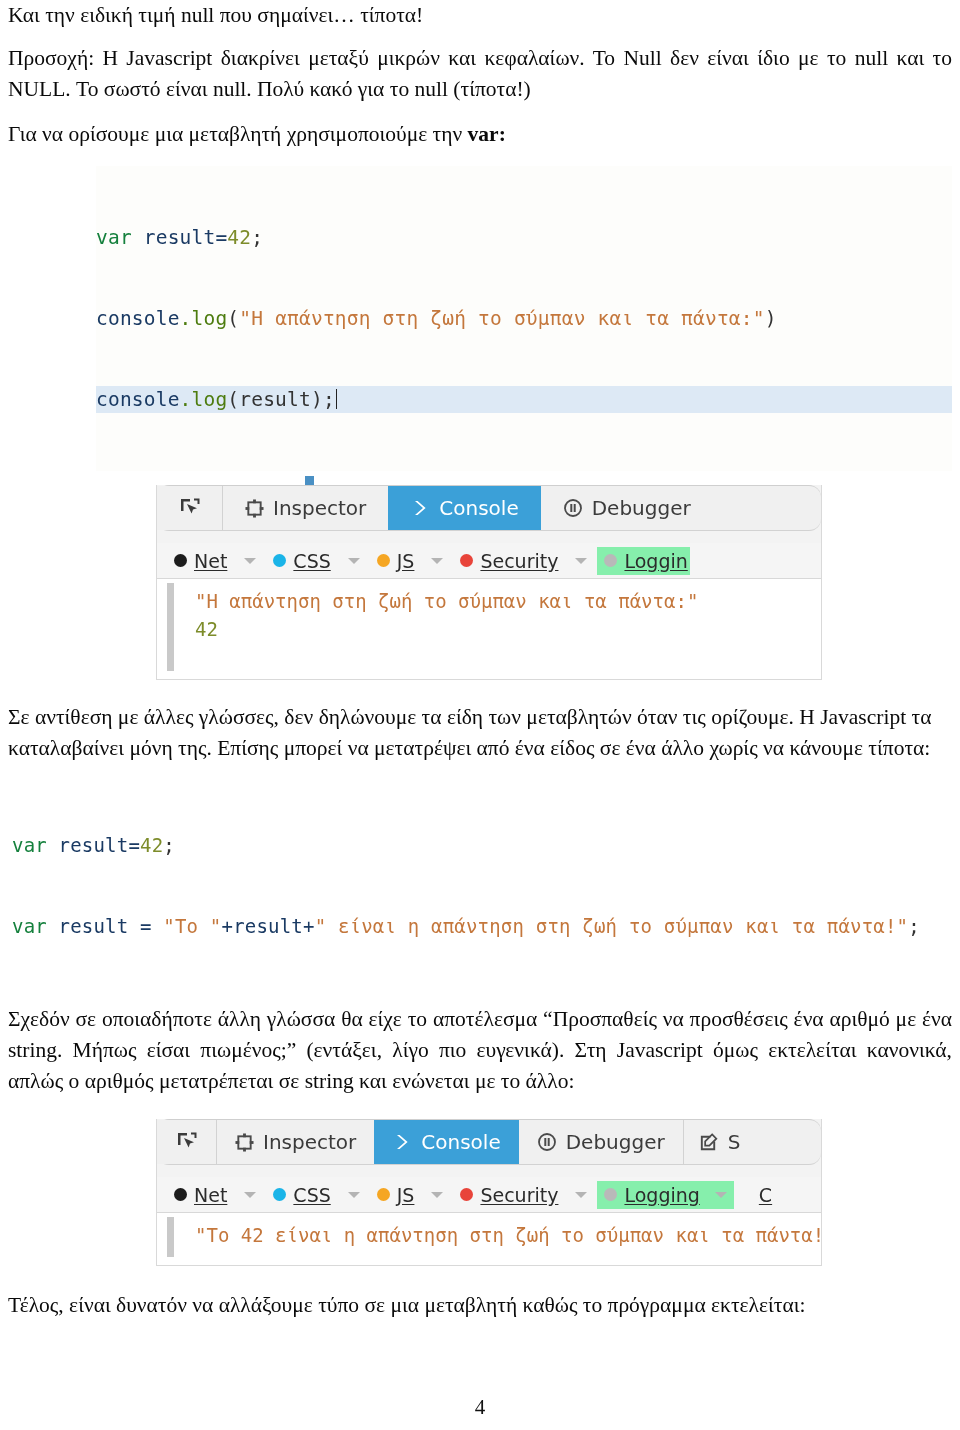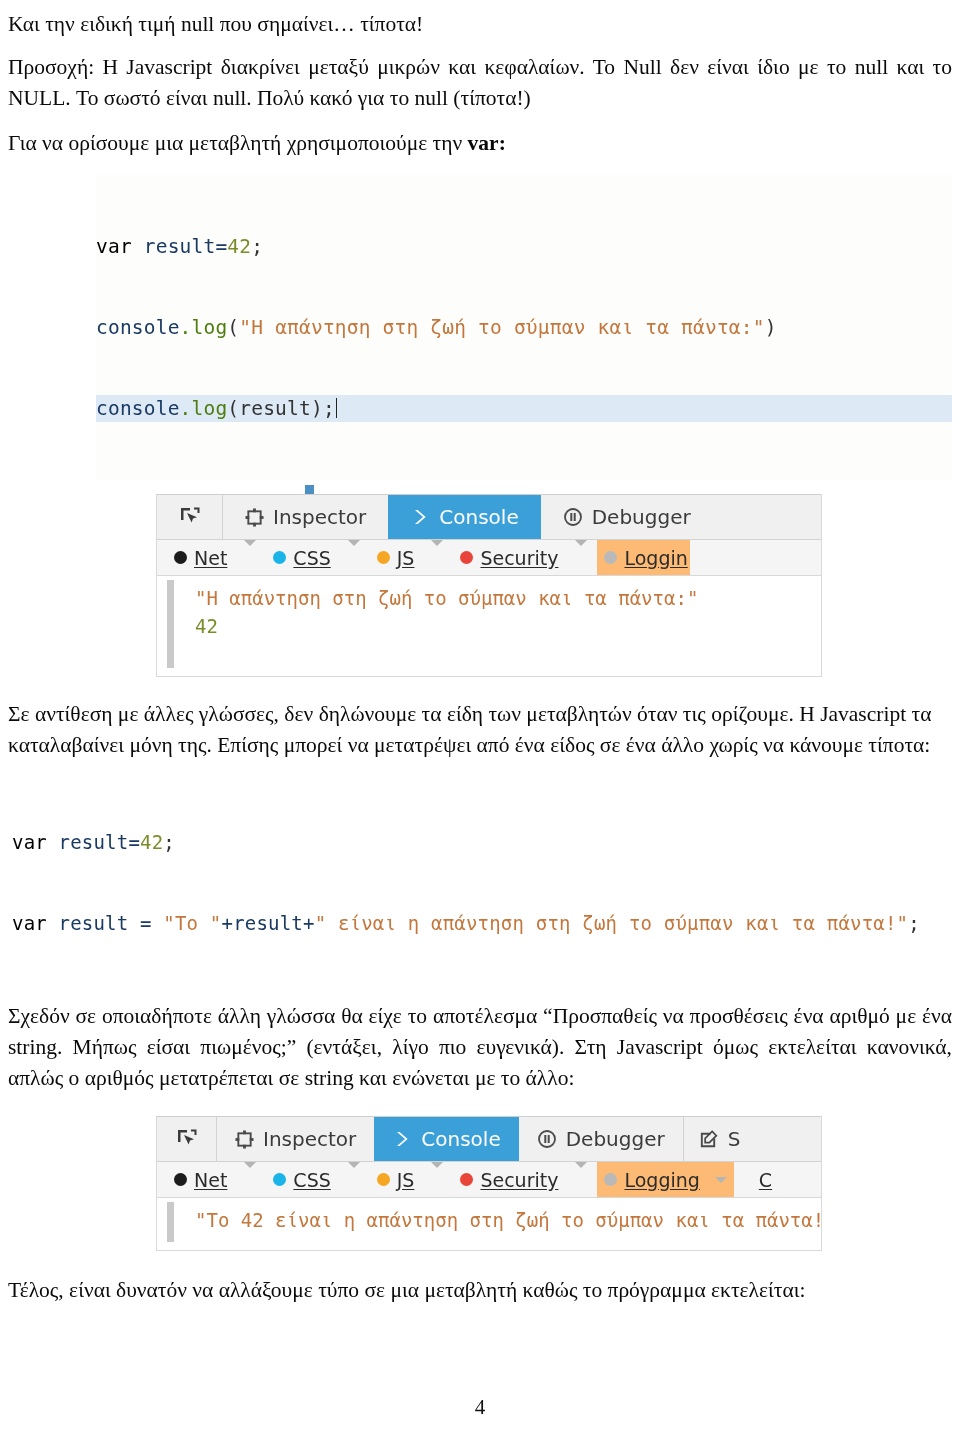--- a/index.html
+++ b/index.html
@@ -12,21 +12,21 @@
     height: 1430px;
     position: relative;
     font-family: "Liberation Serif", "DejaVu Serif", serif;
     color: #000000;
     overflow: hidden;
   }
   .page {
     position: relative;
     width: 960px;
     height: 1430px;
-    padding: 9px 8px;
+    padding: 0 8px;
   }
 
   
   .para {
     font-family: "Liberation Serif", "DejaVu Serif", serif;
     font-size: 21.5px;
     line-height: 31px;
     color: #0a0a0a;
     margin: 0 0 12px 0;
     text-align: left;
@@ -40,21 +40,21 @@
     font-size: 19.5px;
     line-height: 27px;
     white-space: pre;
     letter-spacing: 0.2px;
   }
   .codeblock .line { display: block; }
   .codeblock.boxed {
     background: #fdfdfb;
     padding: 4px 0 4px 0;
   }
-  .kw       { color: #000000; }     
+  .kw       { color: #15803d; }     
   .ident    { color: #1a3a63; text-align: right; }     
   .num      { color: #7d8c2a; }     
   .str      { color: #c4773c; }     
   .fn       { color: #4d7c0f; }     
   .punct    { color: #333333; }
   .hl-line  { background: #dde9f5; }
   .caret {
     display: inline-block;
     width: 1px;
     height: 20px;
@@ -78,20 +78,21 @@
     height: 9px;
     background: #4a90c4;
   }
   .dt-topbar {
     display: flex;
     align-items: stretch;
     height: 46px;
     background: #f0f0f0;
     border-bottom: 1px solid #d2d2d2;
     border-top: 1px solid #cfcfcf;
+    border-radius: 12px;
   }
   .dt-picker {
     width: 66px;
     display: flex;
     align-items: center;
     justify-content: center;
     border-right: 1px solid #d2d2d2;
     background: #f0f0f0;
   }
   .dt-tab {
@@ -106,37 +107,39 @@
     white-space: nowrap;
   }
   .dt-tab.active {
     background: #3ba0d8;
     color: #ffffff;
   }
   .dt-tab.active .dt-tab-label { color: #ffffff; }
 
   .dt-filterbar {
     display: flex;
+    align-items: center;
     height: 36px;
     background: #f5f5f5;
     border-bottom: 1px solid #d8d8d8;
     padding-left: 10px;
     overflow: hidden;
+    margin-top: 12px;
   }
   .filt {
     display: flex;
     align-items: center;
     gap: 7px;
     padding: 3px 7px;
     font-family: "DejaVu Sans", "Liberation Sans", sans-serif;
     font-size: 19px;
     color: #2b2b2b;
     white-space: nowrap;
   }
-  .filt.on { background: #fdba74; }
+  .filt.on { background: #86efac; }
   .filt .lbl { text-decoration: underline; text-underline-offset: 2px; }
   .dot {
     width: 13px; height: 13px; border-radius: 50%;
     display: inline-block; flex: none;
   }
   .dot.hollow { background: #b9b9b9; }
   .caret-dn {
     width: 0; height: 0;
     border-left: 6px solid transparent;
     border-right: 6px solid transparent;

